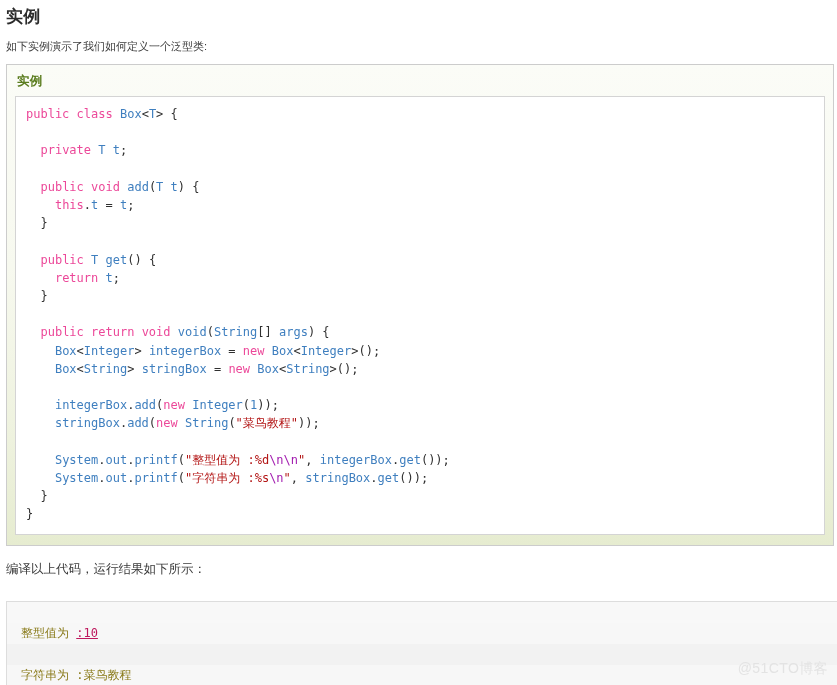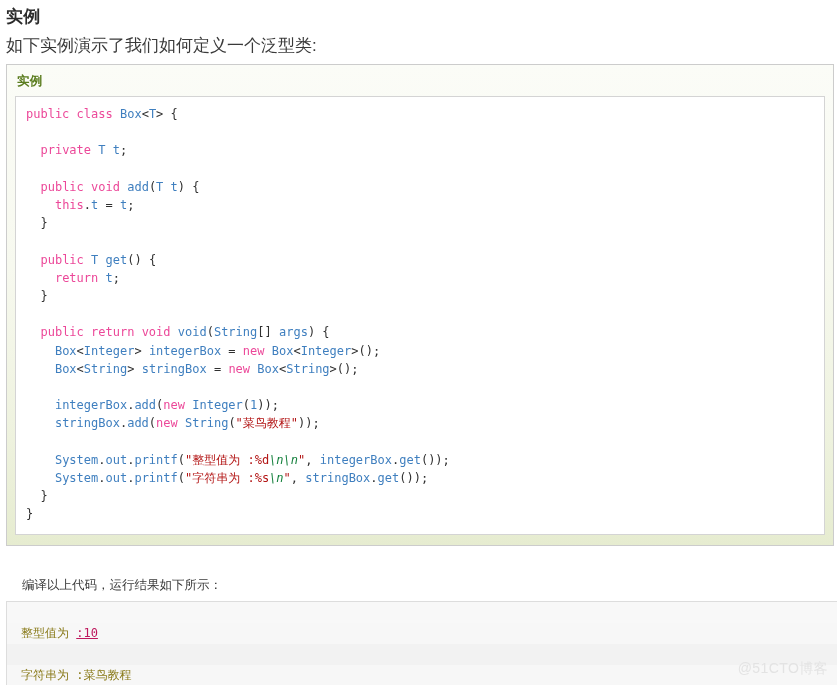--- a/index.html
+++ b/index.html
@@ -22,21 +22,21 @@
   .page-title {
     font-size: 17px;
     font-weight: bold;
     color: #2b2b2b;
     margin: 0;
     padding: 6px 0 0 6px;
     line-height: 22px;
     letter-spacing: 0.2px;
   }
   .page-intro {
-    font-size: 17px;
+    font-size: 11px;
     color: #3a3a3a;
     margin: 0;
     padding: 9px 0 0 6px;
     line-height: 18px;
   }
 
   
   .example-box {
     position: absolute;
     left: 6px;
@@ -72,32 +72,32 @@
     line-height: 18.2px;
     color: #303030;
     white-space: pre;
     tab-size: 2;
   }
   .k   { color: #ec4899; }          
   .t   { color: #3f7fbf; }          
   .id  { color: #3f7fbf; }          
   .num { color: #3f7fbf; }          
   .str { color: #b31515; }          
-  .esc { color: #15803d; font-style: italic; }          
+  .esc { color: #a21caf; }          
   .pl  { color: #303030; }          
 
   
   .result-intro {
     position: absolute;
     left: 6px;
     top: 560px;
     font-size: 12.5px;
     color: #3a3a3a;
     line-height: 18px;
-    margin: 16px;
+    margin: 0;
   }
 
   
   .output-box {
     position: absolute;
     left: 6px;
     top: 601px;
     width: 831px;
     border-top: 1px solid #dddddd;
     border-left: 1px solid #dddddd;

